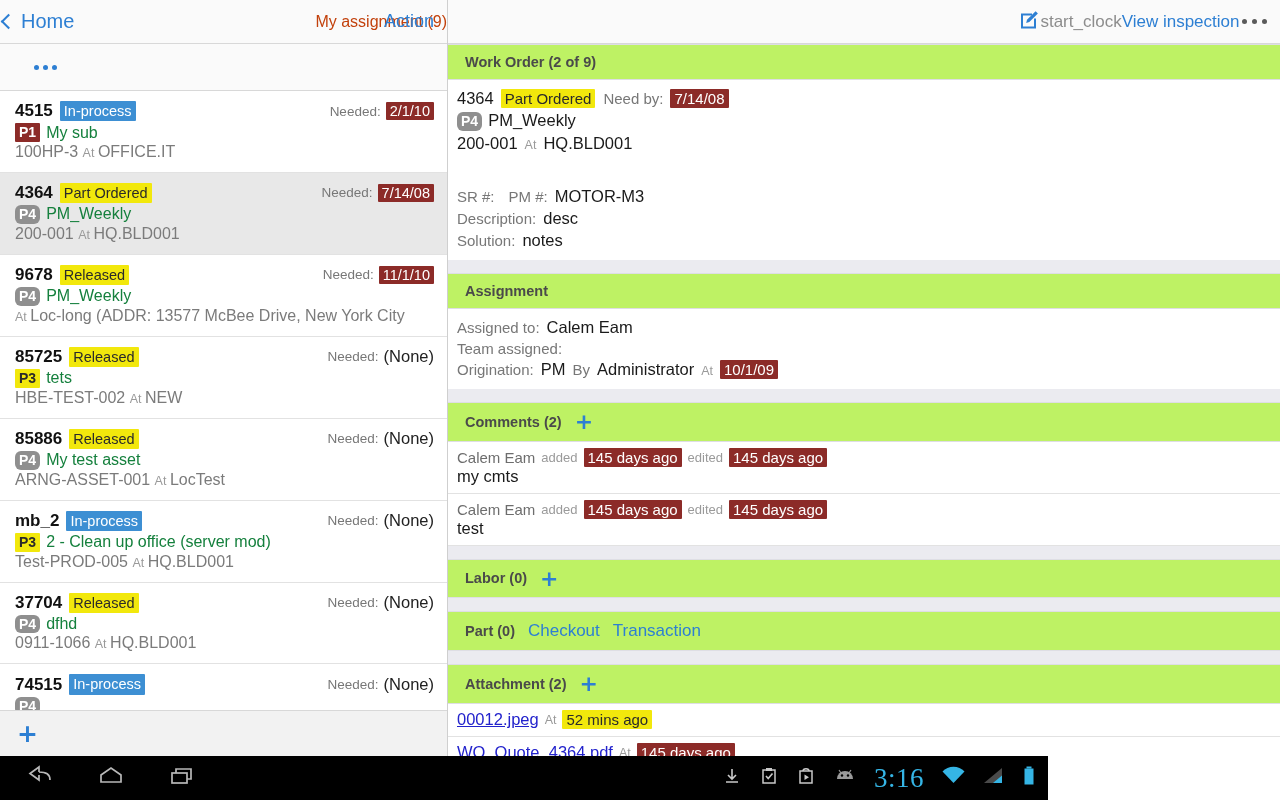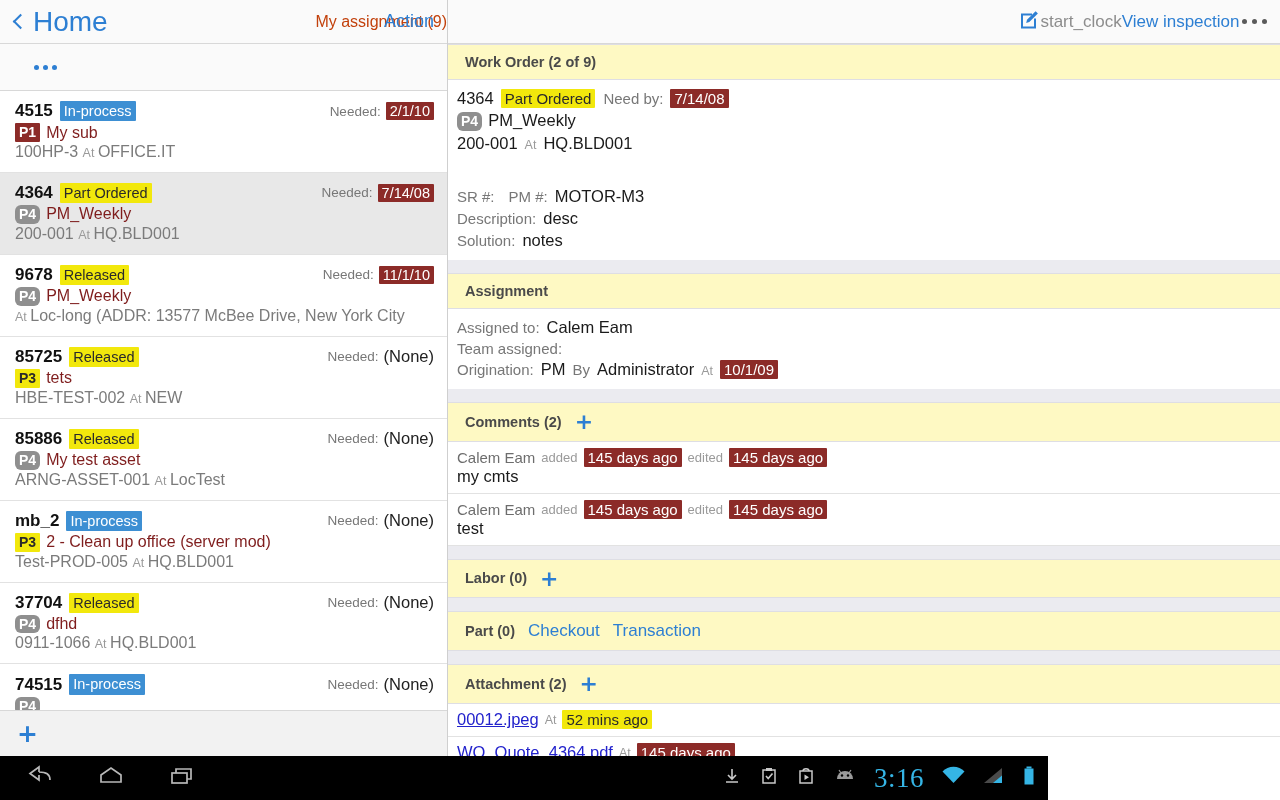--- a/index.html
+++ b/index.html
@@ -21,22 +21,22 @@
   }
   .nav-bar {
     height: 44px; width: 100%;
     background: #fafafa;
     border-bottom: 1px solid #d8d8d8;
     display: flex; align-items: center;
     position: relative;
   }
   .nav-home {
     display: flex; align-items: center;
-    color: #2d7fd3; font-size: 28px;
-    padding-left: 12px; cursor: pointer;
+    color: #2d7fd3; font-size: 20px;
+    padding-left: 0; cursor: pointer;
   }
   .chev-left {
     display: inline-block; width: 11px; height: 11px;
     border-left: 2.5px solid #2d7fd3;
     border-bottom: 2.5px solid #2d7fd3;
     transform: rotate(45deg);
     margin-right: 7px; margin-left: 3px;
   }
   .nav-title {
     position: absolute; left: 0; right: 0;
@@ -97,21 +97,21 @@
   }
   .wo-line2 { margin-top: 2px; display: flex; align-items: center; }
   .p-badge {
     font-size: 14px; font-weight: bold; color: #ffffff;
     padding: 1px 4px; border-radius: 1px; margin-right: 6px;
     line-height: 1.2;
   }
   .p1 { background: #8c2b28; }
   .p3 { background: #f2e80c; color: #2a2a2a; }
   .p4 { background: #8f8f8f; border-radius: 6px; }
-  .wo-sub { font-size: 16px; color: #7f1d1d; }
+  .wo-sub { font-size: 16px; color: #15803d; }
   .wo-line3 { margin-top: 1px; font-size: 16px; color: #7b7b7b; }
   .at-word { font-size: 12.5px; color: #9a9a9a; }
 
   .left-footer {
     position: absolute; left: 0; bottom: 0;
     width: 447px; height: 46px;
     background: #f2f2f2;
     border-top: 1px solid #d8d8d8;
     display: flex; align-items: center; padding-left: 17px;
   }
@@ -133,21 +133,21 @@
     display: flex; align-items: center; justify-content: flex-end;
     padding-right: 13px; 
   }
   .edit-icon { cursor: pointer; display: block; }
   .topbar-disabled { color: #8d8d8d; font-size: 17px; }
   .topbar-link { color: #2d7fd3; font-size: 17px; cursor: pointer; }
   .dots-dark { display: flex; gap: 4.5px; cursor: pointer; margin-left: 2px; }
   .dots-dark i { width: 5.5px; height: 5.5px; border-radius: 50%; background: #5a5a5a; display:block; }
 
   .sec-header {
-    background: #fef9c3;
+    background: #bef264;
     border-top: 1px solid #dedee4;
     border-bottom: 1px solid #dedee4;
     padding: 9px 0 9px 17px;
     display: flex; align-items: center; gap: 13px;
   }
   .sec-header-title { font-size: 14.5px; font-weight: bold; color: #4a4a4a; }
   .sec-spacer { height: 13px; background: #ebebf0; }
   .sec-body { background: #ffffff; padding: 9px 17px 10px 9px; }
 
   .d-row { display: flex; align-items: baseline; margin-top: 3px; }

